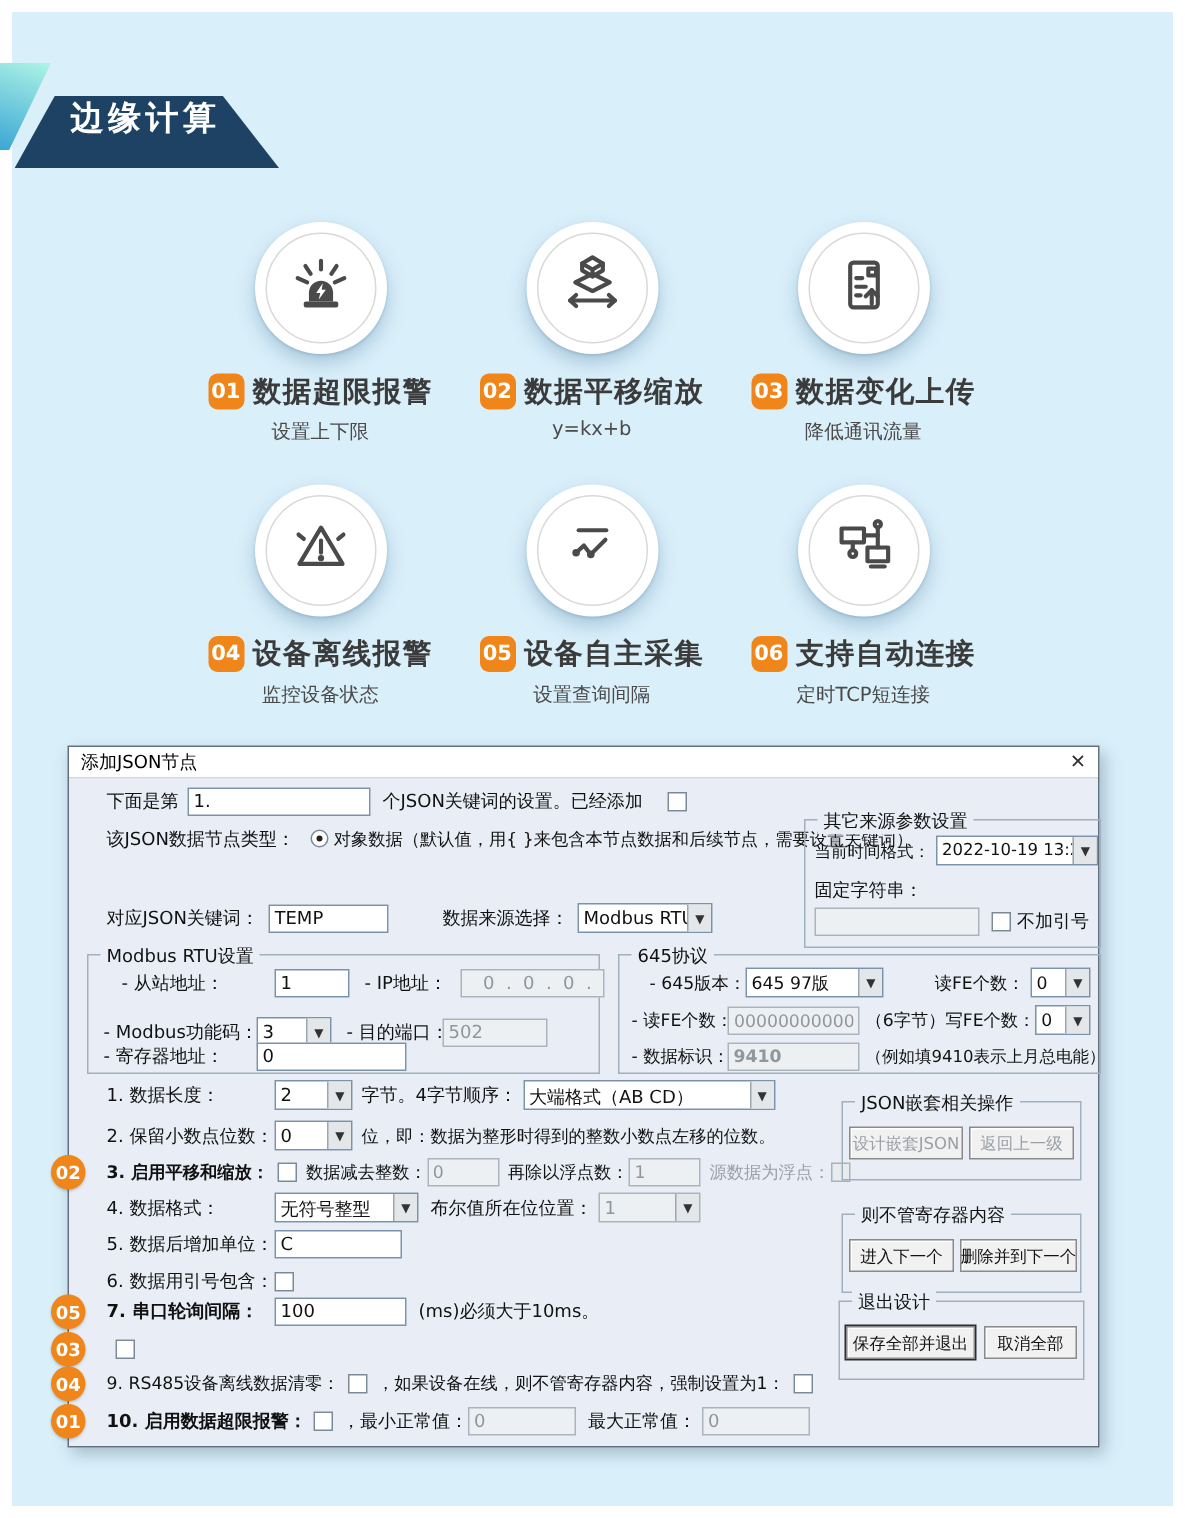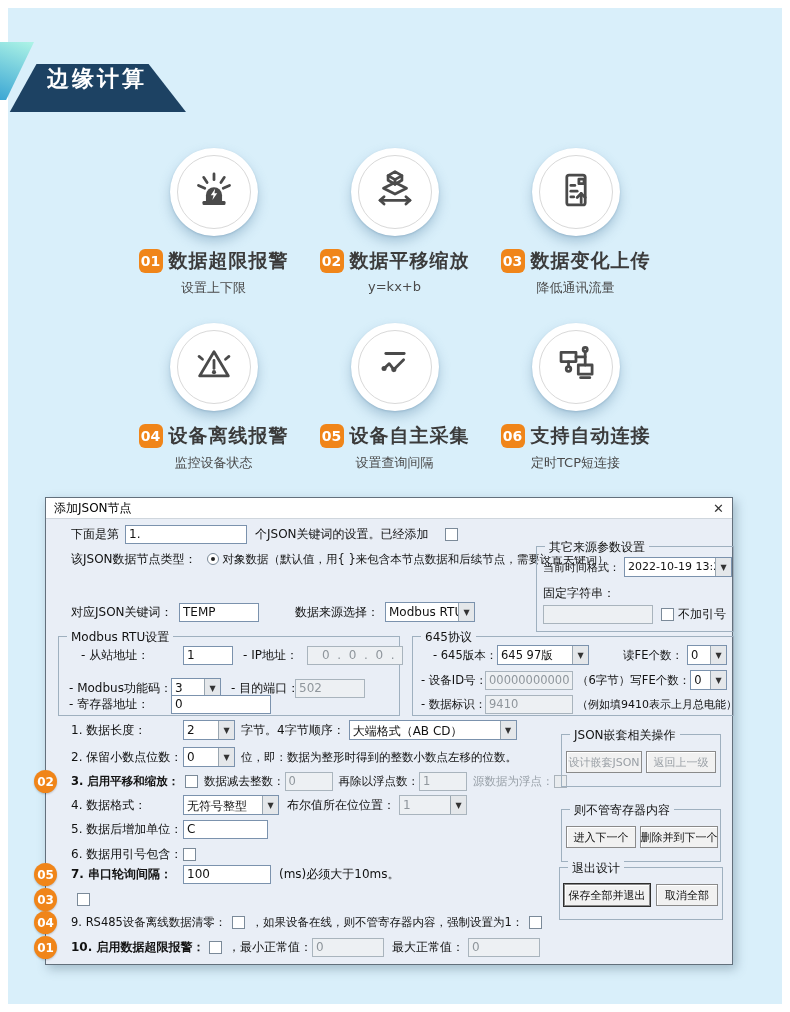--- a/index.html
+++ b/index.html
@@ -286,32 +286,32 @@
         <span class="cmb-t">645 97版</span>
         <span class="cmb-a">▼</span>
       </span>
       <span class="lbl mla">读FE个数：</span>
       <span class="cmb ml4" style="width:40px;">
         <span class="cmb-t">0</span>
         <span class="cmb-a">▼</span>
       </span>
     </div>
     <div class="row fs115" style="left:8px; top:33px; right:6px;">
-      <span class="lbl" style="width:64px;">- 设备ID号：</span>
+      <span class="lbl" style="width:64px;">- 读FE个数：</span>
       <input class="inp dis fs115" style="width: 88px;" disabled="" value="000000000001">
       <span class="lbl ml4">（6字节）</span>
       <span class="lbl">写FE个数：</span>
       <span class="cmb mla" style="width:40px;">
         <span class="cmb-t">0</span>
         <span class="cmb-a">▼</span>
       </span>
     </div>
     <div class="row fs115" style="left:8px; top:57px; right:6px;">
       <span class="lbl" style="width:64px;">- 数据标识：</span>
-      <input class="inp dis fs115" style="width: 88px;" disabled="" value="9410">
+      <input class="inp dis fs115" style="width: 88px; font-weight: bold;" disabled="" value="9410">
       <span class="lbl ml4 fs11">（例如填9410表示上月总电能）</span>
     </div>
   </div>
 
   <div class="row" style="left:25px; top:222px;">
     <span class="lbl" style="width:112px;">1. 数据长度：</span>
     <span class="cmb" style="width:52px;">
       <span class="cmb-t">2</span>
       <span class="cmb-a">▼</span>
     </span>

